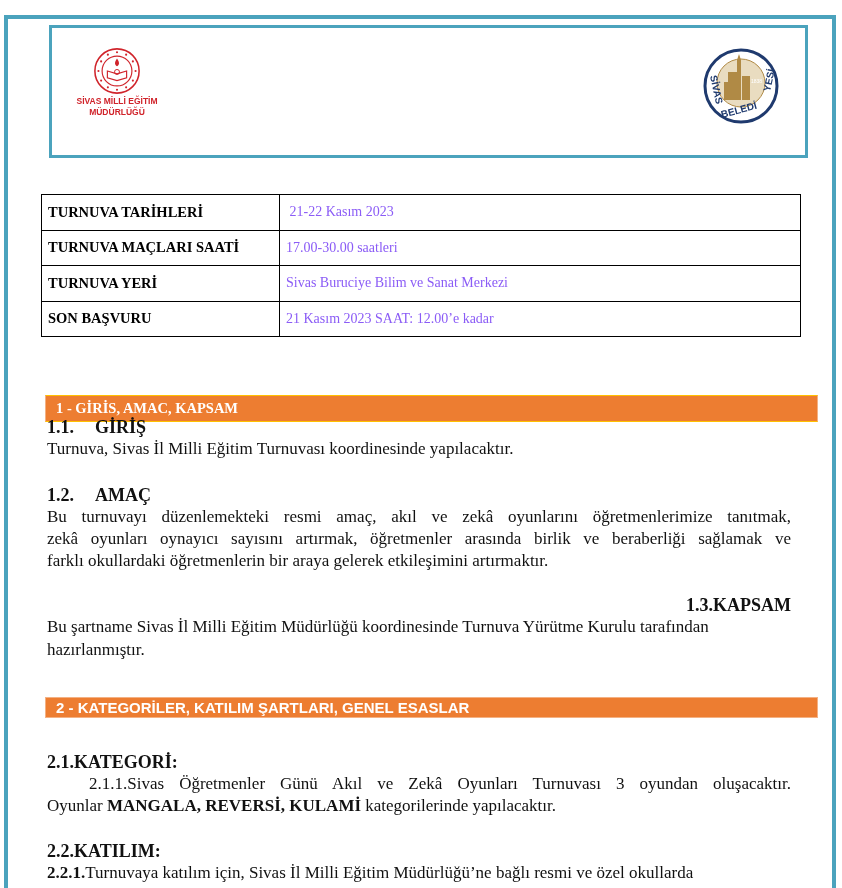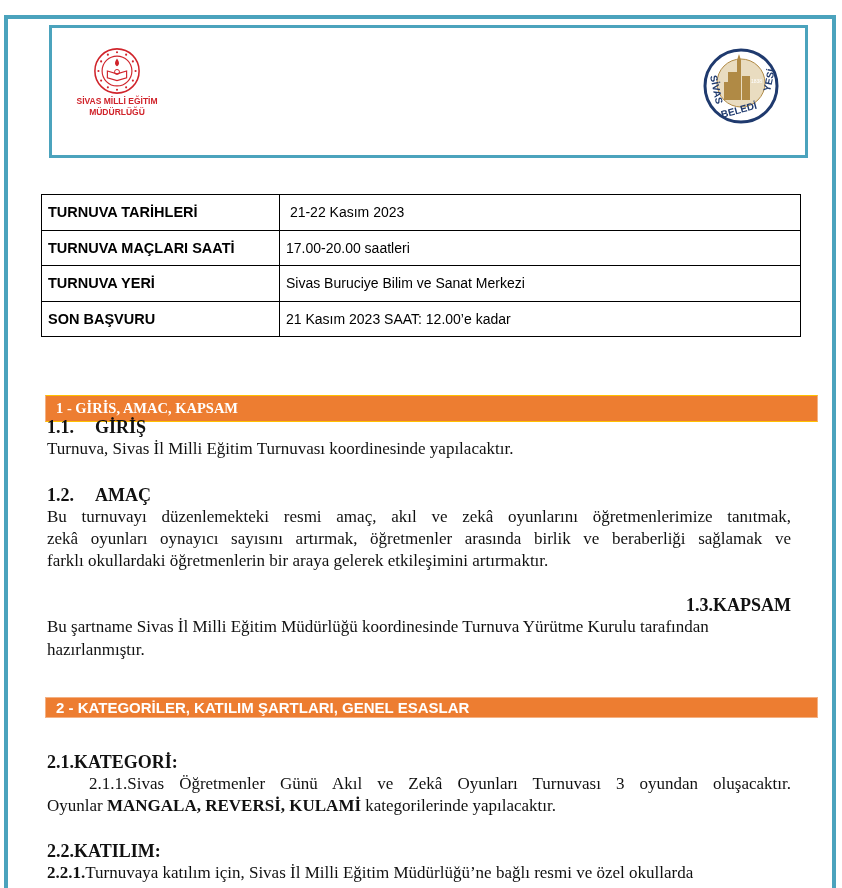--- a/index.html
+++ b/index.html
@@ -25,25 +25,25 @@
     }
     .header-title {
       position: absolute; left: 140px; top: 26px; width: 470px; text-align: center;
       font-family: "Liberation Sans", sans-serif; font-weight: bold; font-size: 15.5px; line-height: 19px;
       color: #111;
     }
     .logo-right { position: absolute; left: 648px; top: 18px; width: 82px; height: 80px; }
 
     table.info {
       position: absolute; left: 41px; top: 194px; width: 760px;
-      border-collapse: collapse; font-family: Liberation Sans, sans-serif; border-radius: 10px;
+      border-collapse: collapse; font-family: Liberation Serif, serif; border-radius: 10px;
     }
     table.info td { border: 1px solid #000; height: 35.5px; font-size: 14px; padding: 0 6px; vertical-align: middle; }
     table.info td.k { width: 238px; font-weight: bold; font-size: 14.5px; }
-    table.info td.v { color: #000000; }
+    table.info td.v { color: #8b5cf6; }
 
     .section-bar {
       position: absolute; left: 45px; width: 773px; height: 27px;
       background: #ed7d31; color: #fff; font-weight: bold;
       border: 1px solid #f4b183;
       display: flex; align-items: center; padding-left: 10px;
     }
     .bar1 { top: 395px; font-family: "Liberation Serif", serif; font-size: 14.5px; border-top: 1px solid #ffc000; border-bottom: 1px solid #ffc000; }
     .bar2 { top: 697px; height: 21px; font-family: "Liberation Sans", sans-serif; font-size: 15px; }
 
@@ -106,21 +106,21 @@
 </div>
 
 <table class="info">
   <tbody>
       <tr>
     <td class="k">TURNUVA TARİHLERİ</td>
     <td class="v" style="white-space:pre"> 21-22 Kasım 2023</td>
   </tr>
   <tr>
     <td class="k">TURNUVA MAÇLARI SAATİ</td>
-    <td class="v">17.00-20.00 saatleri</td>
+    <td class="v">17.00-30.00 saatleri</td>
   </tr>
   <tr>
     <td class="k">TURNUVA YERİ</td>
     <td class="v">Sivas Buruciye Bilim ve Sanat Merkezi</td>
   </tr>
   <tr>
     <td class="k">SON BAŞVURU</td>
     <td class="v">21 Kasım 2023 SAAT: 12.00’e kadar</td>
   </tr>
 </tbody>

